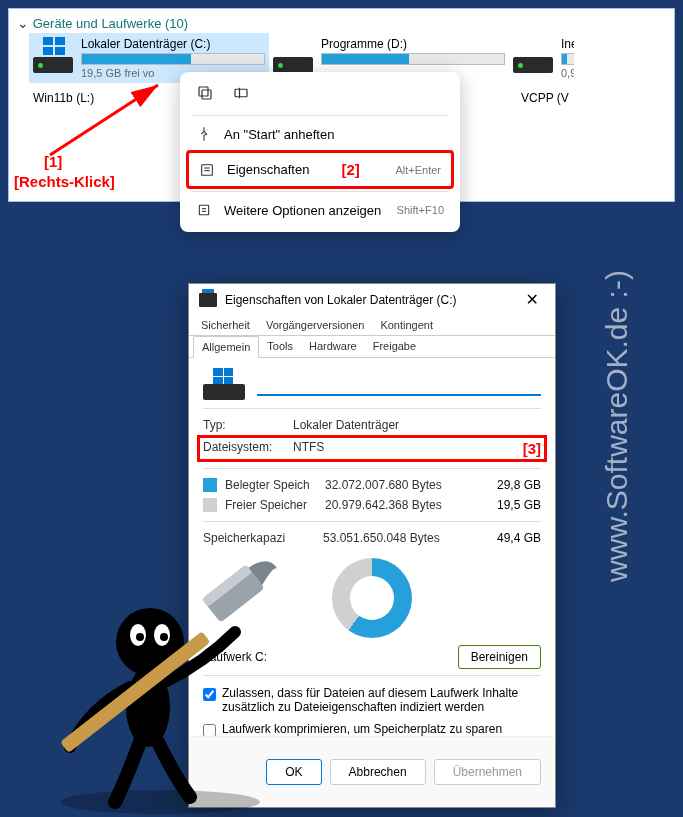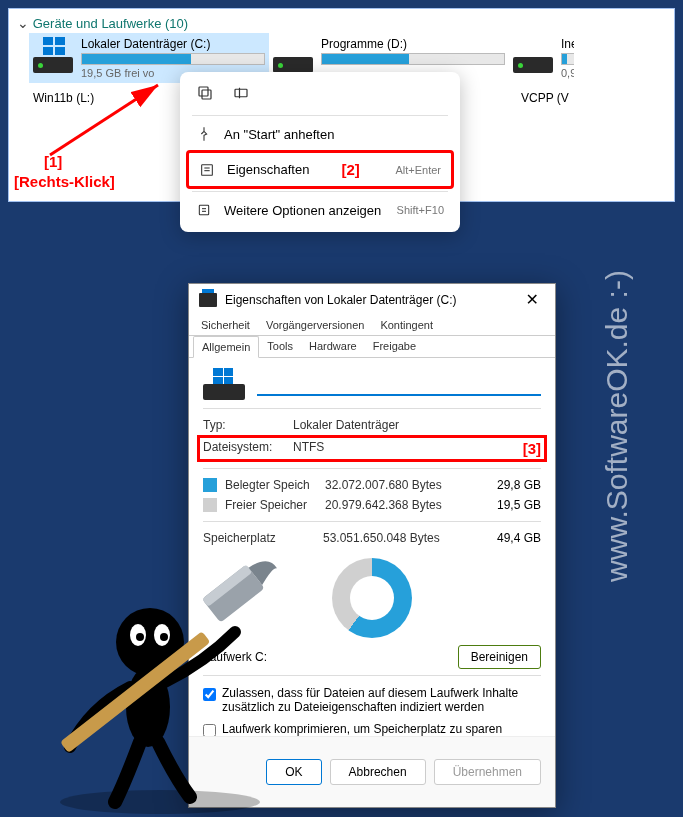--- a/index.html
+++ b/index.html
@@ -422,21 +422,21 @@
       <span class="r">29,8 GB</span>
     </div>
     <div class="kv-row">
       <span class="swatch free"></span>
       <span class="k" style="width:100px">Freier Speicher</span>
       <span class="v">20.979.642.368 Bytes</span>
       <span class="r">19,5 GB</span>
     </div>
     <div class="hr"></div>
     <div class="kv-row">
-      <span class="k" style="width:120px">Speicherplatz</span>
+      <span class="k" style="width:120px">Speicherkapazi</span>
       <span class="v">53.051.650.048 Bytes</span>
       <span class="r">49,4 GB</span>
     </div>
     <div class="donut-wrap">
       <div class="donut"></div>
     </div>
     <div class="clean-row">
       <span>Laufwerk C:</span>
       <button class="clean-btn">Bereinigen</button>
     </div>

